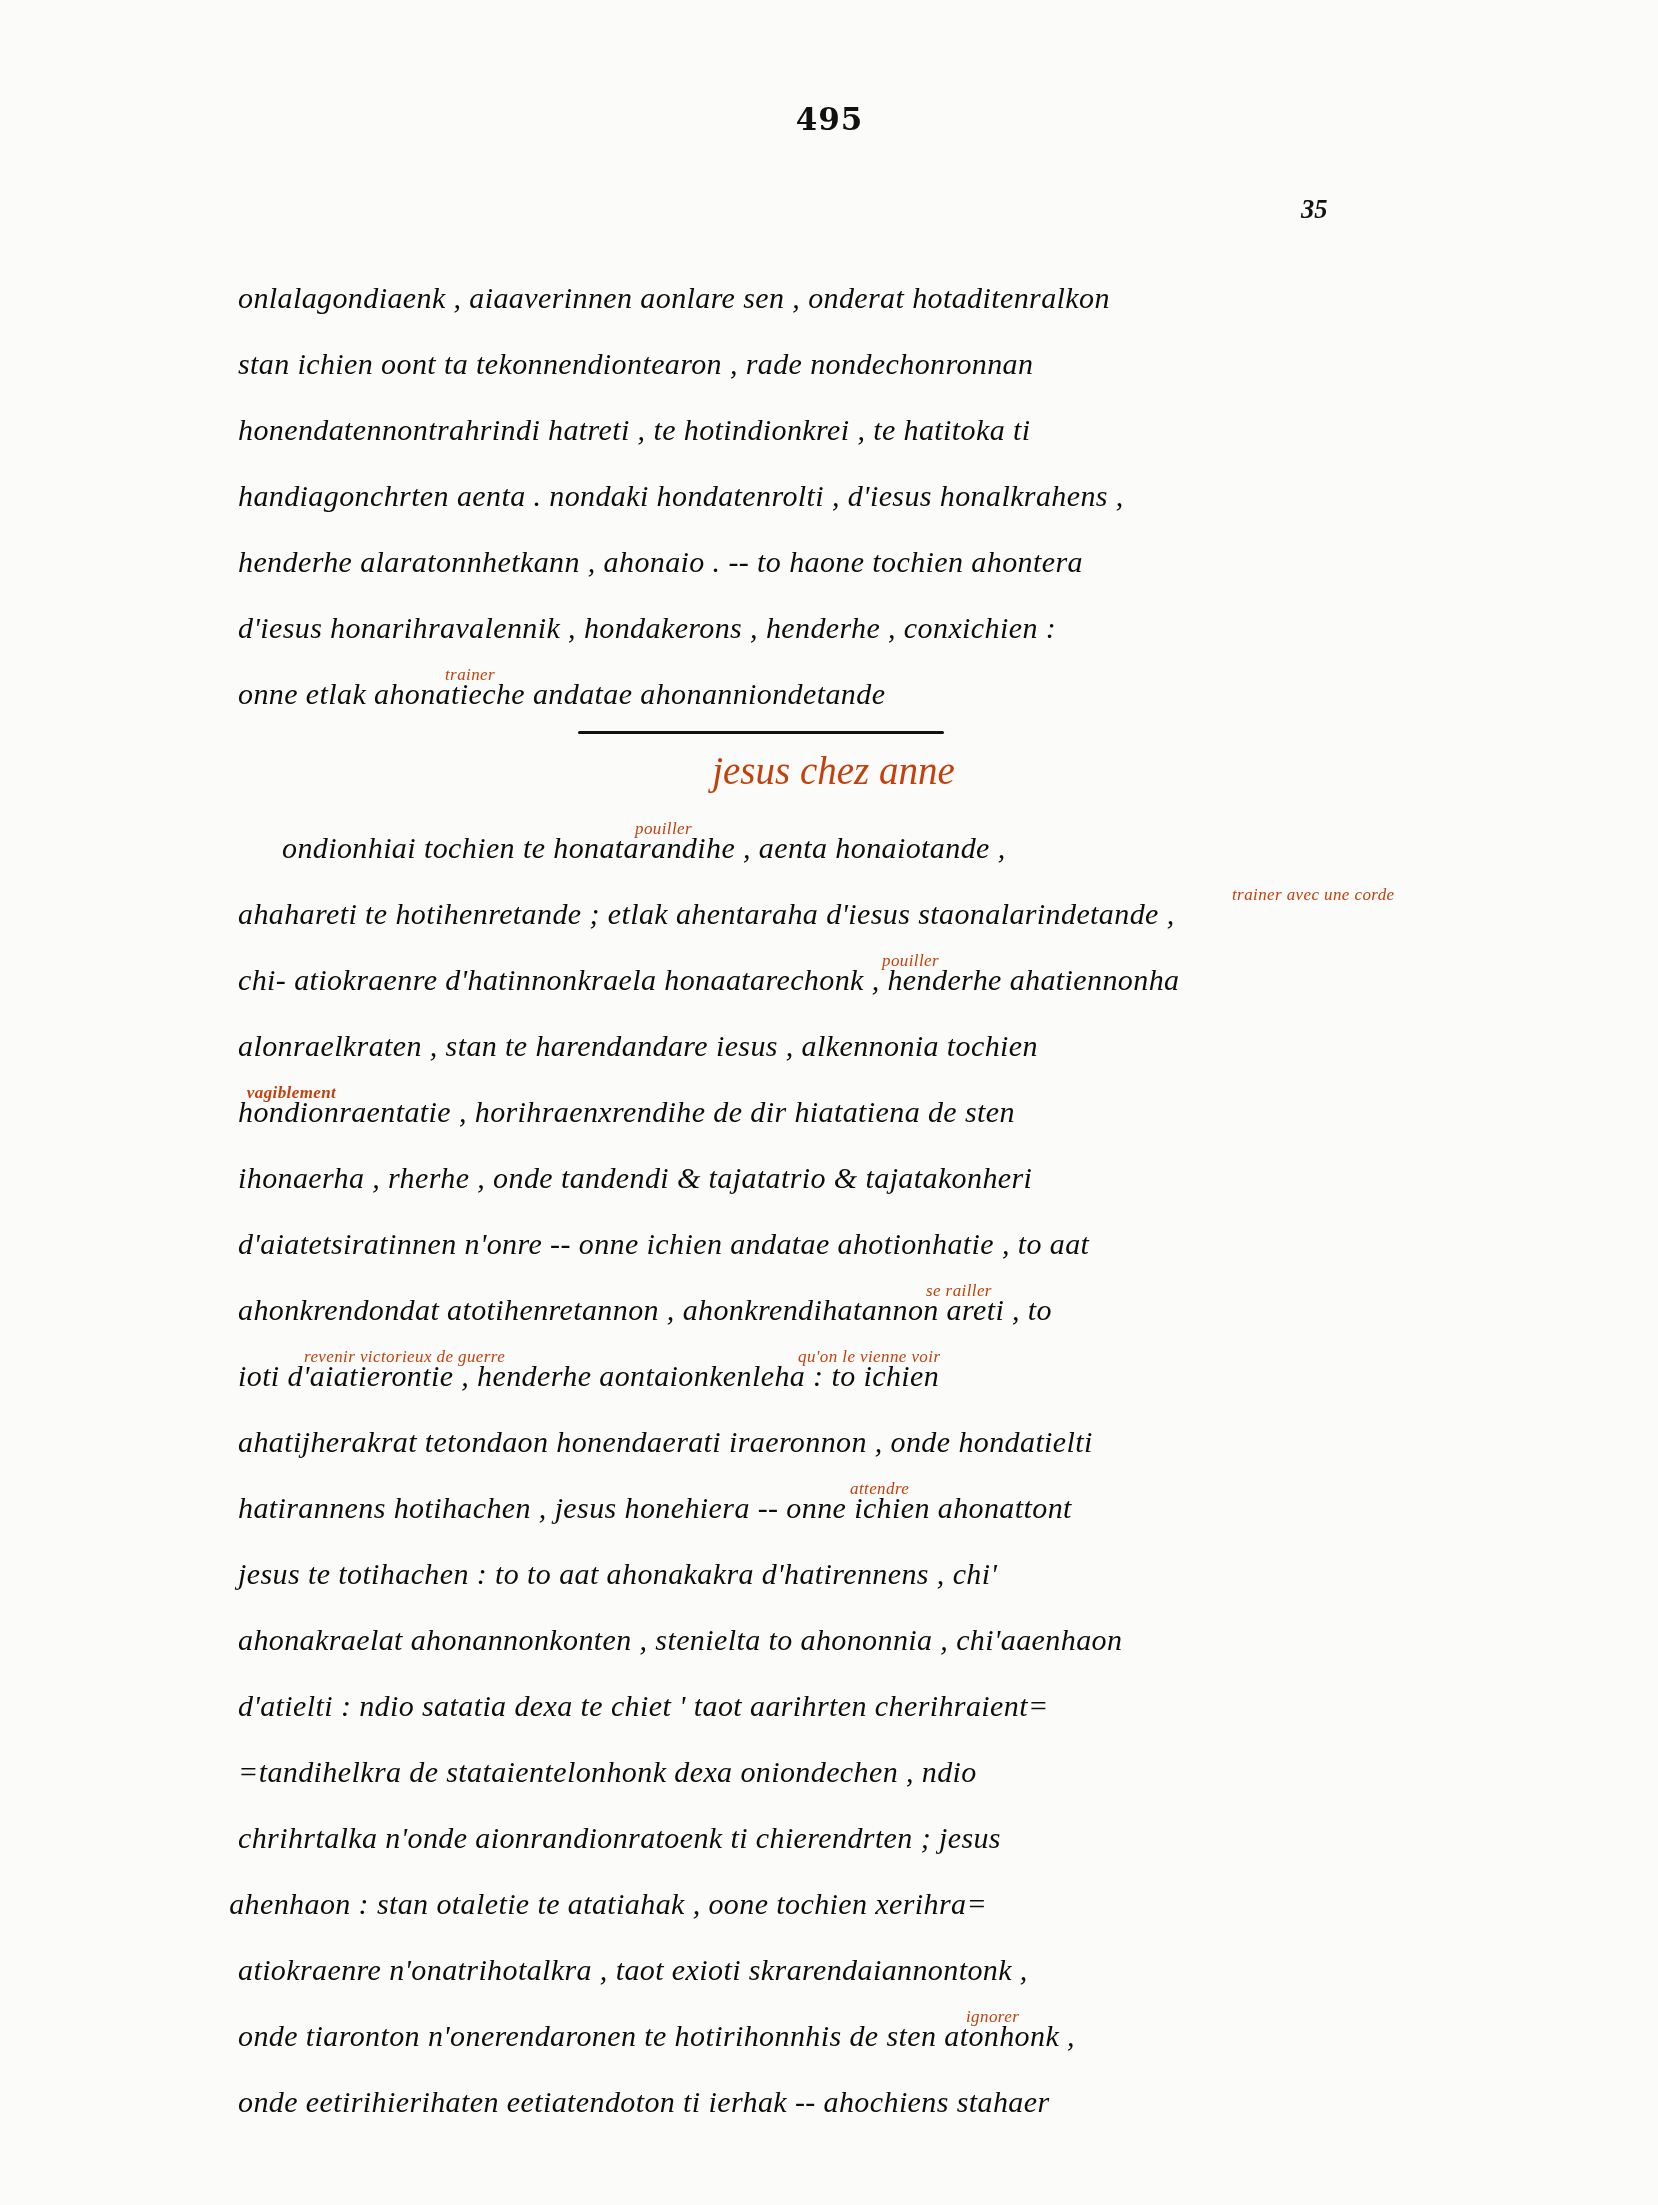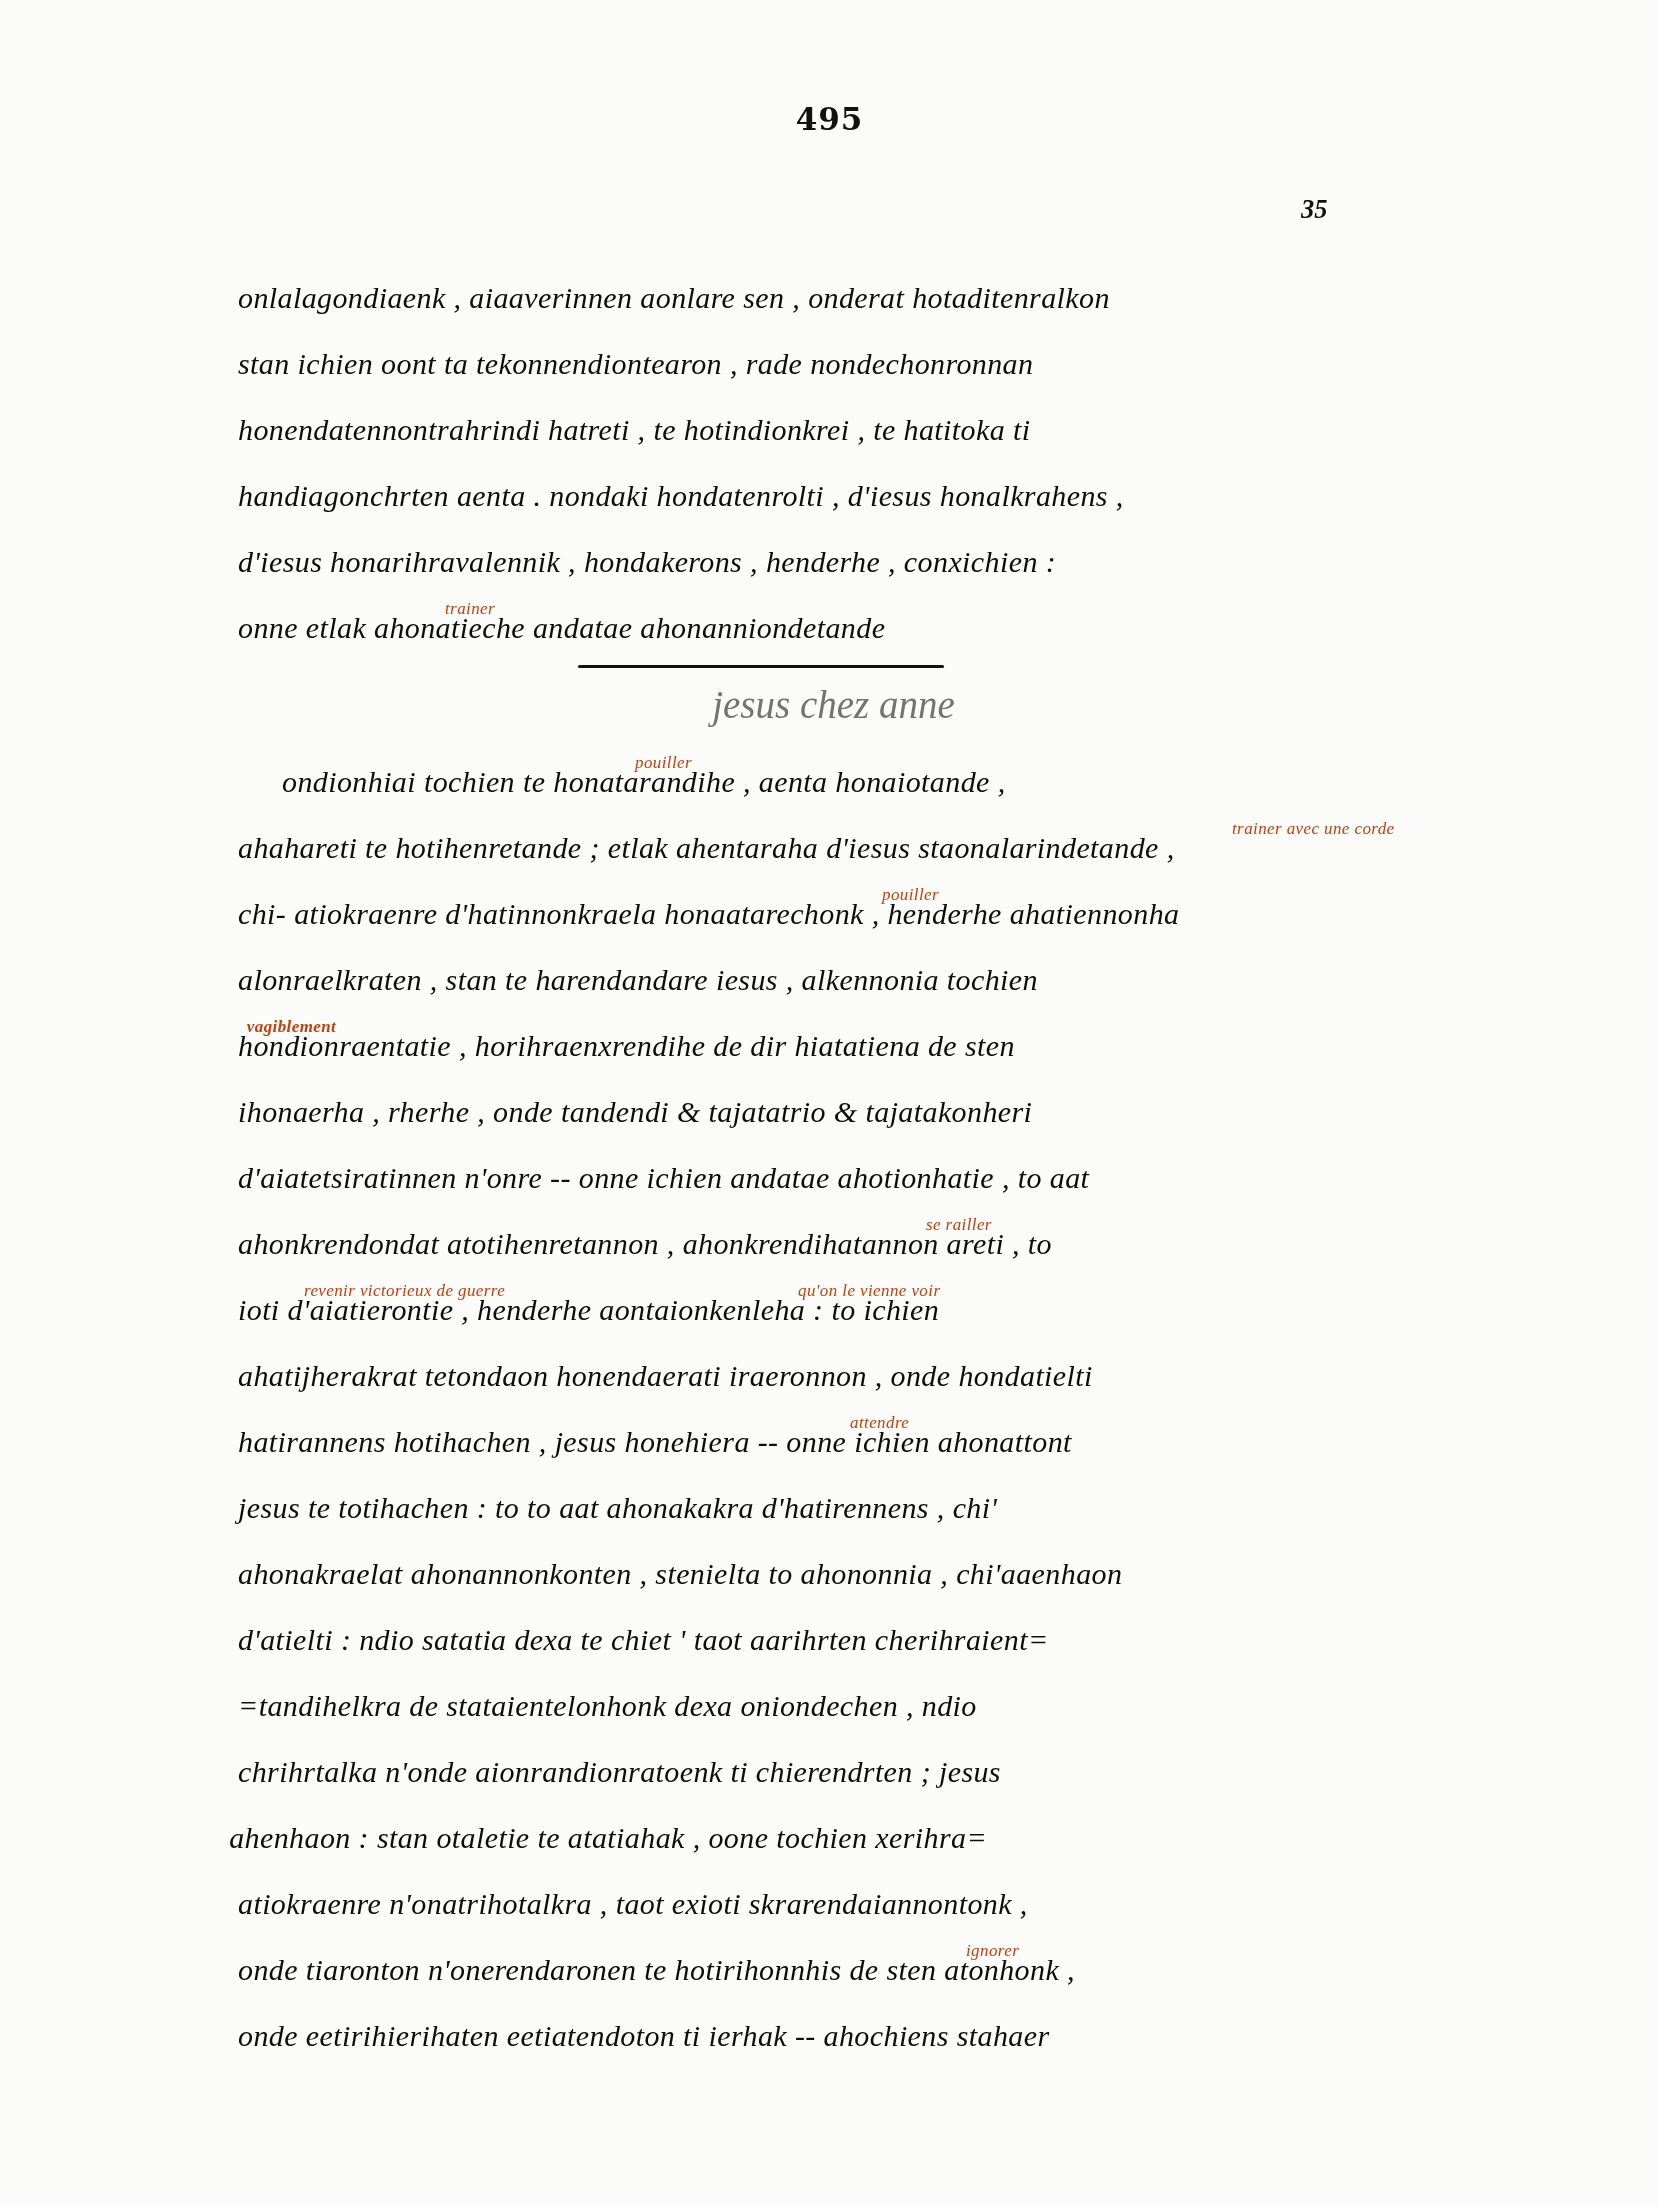--- a/index.html
+++ b/index.html
@@ -60,21 +60,21 @@
       color: #c2410c;
     }
     .heading {
       position: relative;
       height: 88px;
       text-align: center;
       font-family: "Liberation Serif", serif;
       font-style: italic;
       font-size: 39px;
       line-height: 88px;
-      color: #737373;
+      color: #c2410c;
     }
     .rule {
       position: absolute;
       height: 3.5px;
       background: #111;
       border-radius: 1.8px;
     }
   </style>
 </head>
 <body>
@@ -82,20 +82,21 @@
 <div class="page-number">495</div>
 <div class="ms-folio">35</div>
 
 <div class="manuscript">
 
   <div>
     <div class="line"><span>onlalagondiaenk , aiaaverinnen aonlare sen , onderat hotaditenralkon</span></div>
     <div class="line"><span>stan ichien oont ta tekonnendiontearon , rade nondechonronnan</span></div>
     <div class="line"><span>honendatennontrahrindi hatreti , te hotindionkrei , te hatitoka ti</span></div>
     <div class="line"><span>handiagonchrten aenta . nondaki hondatenrolti , d'iesus honalkrahens ,</span></div>
+    <div class="line"><span>henderhe alaratonnhetkann , ahonaio . -- to haone tochien ahontera</span></div>
     <div class="line"><span>d'iesus honarihravalennik , hondakerons , henderhe , conxichien :</span></div>
     <div class="line">
       <span class="gloss" style="left:207px;">trainer</span>
       <span>onne etlak ahonatieche andatae ahonanniondetande</span>
     </div>
   </div>
 
   <div class="heading">
     <div class="rule" style="top:3.5px; left:340px; width:366px;"></div>
     <span>jesus chez anne</span>

